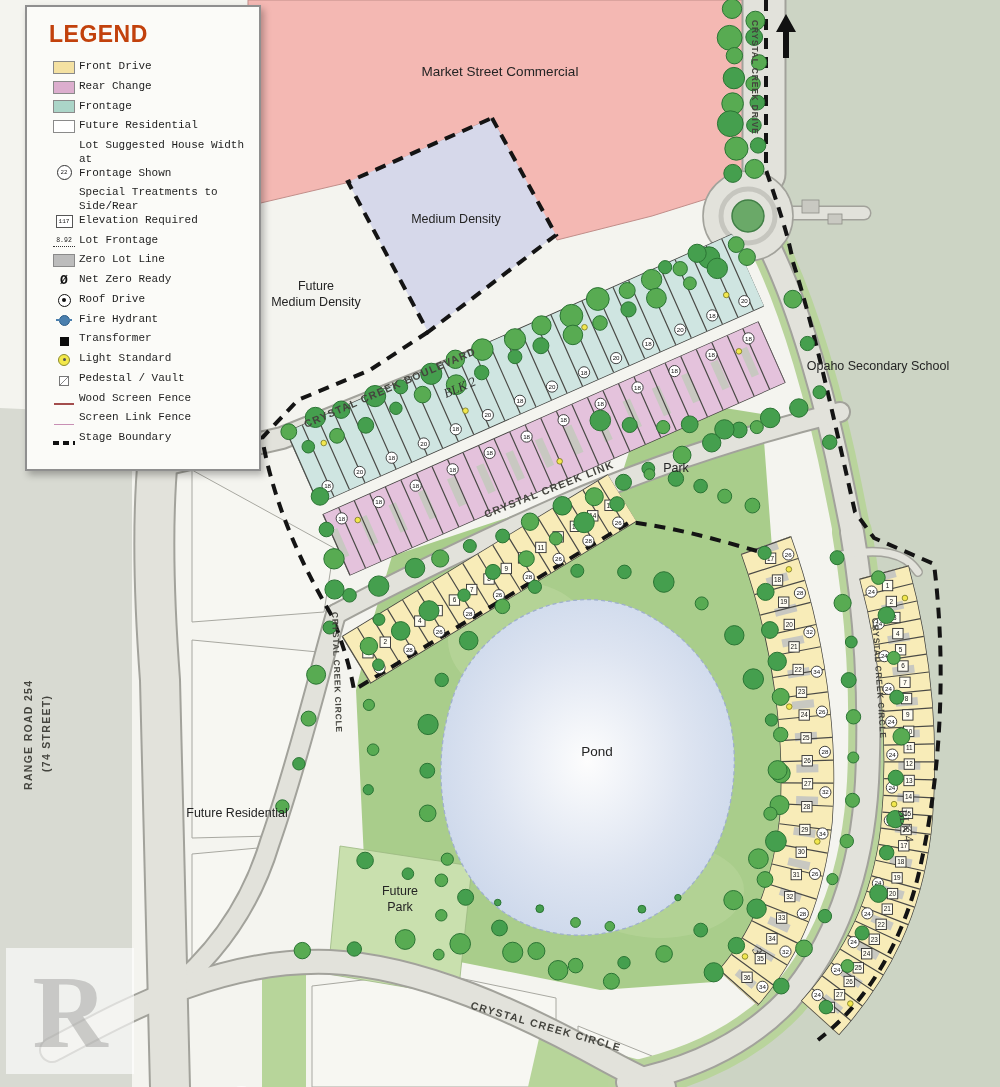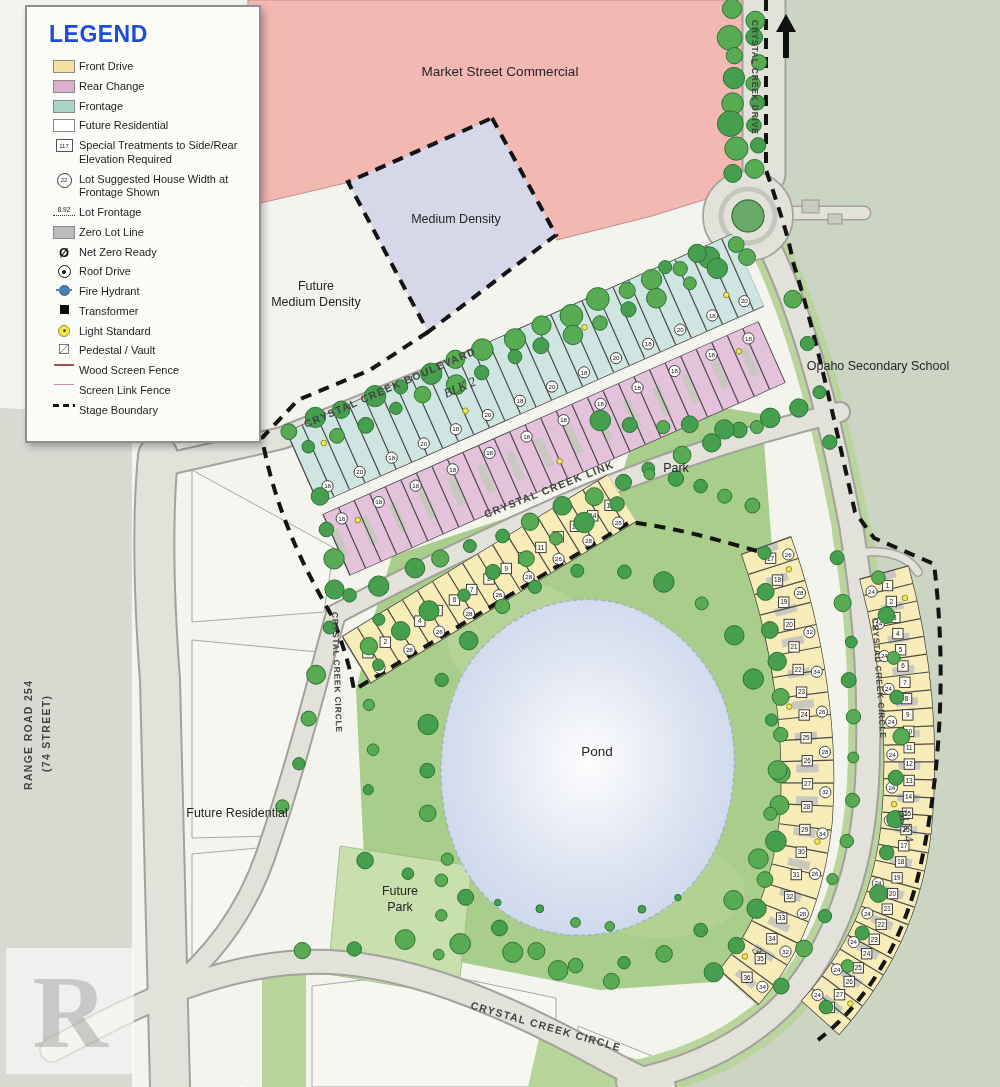--- a/index.html
+++ b/index.html
@@ -10,22 +10,22 @@
   .street{font-size:10.5px;letter-spacing:1.3px;font-weight:bold;fill:#44443e;}
   .street.sm{font-size:8.5px;letter-spacing:.8px;}
   .area{font-size:12.5px;fill:#242424;}
   .area.big{font-size:13.5px;}
   .blk{font-size:13px;font-style:italic;font-family:"Liberation Serif",serif;fill:#333;}
   .hwy{font-size:13px;font-weight:bold;fill:#111;}
   
   #legend{position:absolute;left:25px;top:5px;width:236px;box-sizing:border-box;
           background:#fbfbf8;border:2px solid #8f8f8f;box-shadow:3px 4px 7px rgba(0,0,0,.28);
           padding:12px 12px 12px 22px;}
-  #legend h1{margin:2px 0 12px 0;font-size:23px;letter-spacing:.5px;color:#1d4ed8;}
-  .lrow{display:flex;align-items:flex-start;margin:0 0 6px 0;min-height:13px;}
+  #legend h1{margin:2px 0 12px 0;font-size:23px;letter-spacing:.5px;color:#c2410c;}
+  .lrow{display:flex;align-items:flex-end;margin:0 0 6px 0;min-height:13px;font-family:Liberation Mono, monospace;}
   .lrow .ic{width:30px;flex:0 0 30px;display:flex;justify-content:center;align-items:center;}
   .lrow .lt{font-size:11px;color:#1d1d1d;line-height:1.25;}
   .sw{width:20px;height:11px;border:1px solid #8a8a8a;display:inline-block;}
   .i-117{width:15px;height:11px;border:1px solid #555;font-size:6px;display:flex;align-items:center;
          justify-content:center;color:#222;background:#fff;}
   .i-c22{width:13px;height:13px;border:1.2px solid #333;border-radius:50%;font-size:5.8px;
          display:flex;align-items:center;justify-content:center;background:#fff;color:#222;}
   .i-frontage{display:flex;flex-direction:column;align-items:center;font-size:6.5px;color:#222;}
   .i-frontage b{font-weight:normal;}
   .i-frontage i{display:block;width:22px;border-bottom:1.6px dotted #333;height:2px;}
@@ -927,29 +927,29 @@
         <span class="lt">Frontage</span>
       </div>
   <div class="lrow">
         <span class="ic">
           <span class="sw" style="background:#ffffff"></span>
         </span>
         <span class="lt">Future Residential</span>
       </div>
   <div class="lrow">
         <span class="ic">
+          <span class="i-c22">22</span>
+        </span>
+        <span class="lt"><span>Lot Suggested House Width at</span><br><span>Frontage Shown</span></span>
+      </div>
+  <div class="lrow">
+        <span class="ic">
           <span class="i-117">117</span>
         </span>
         <span class="lt"><span>Special Treatments to Side/Rear</span><br><span>Elevation Required</span></span>
-      </div>
-  <div class="lrow">
-        <span class="ic">
-          <span class="i-c22">22</span>
-        </span>
-        <span class="lt"><span>Lot Suggested House Width at</span><br><span>Frontage Shown</span></span>
       </div>
   <div class="lrow">
         <span class="ic">
           <span class="i-frontage">
             <b>8.92</b>
             <i></i>
           </span>
         </span>
         <span class="lt">Lot Frontage</span>
       </div>

